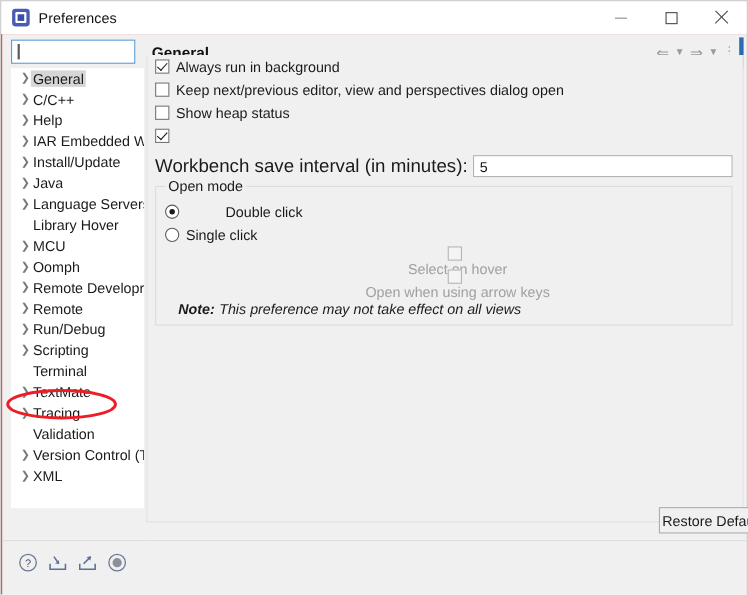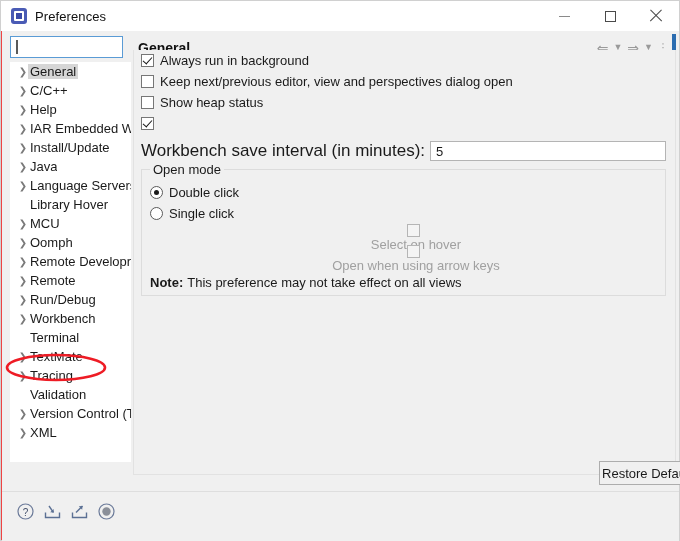--- a/index.html
+++ b/index.html
@@ -156,32 +156,32 @@
   }
 
   #open-mode-group{
     margin:8px 9px 0 7px;border:1px solid #dcdcdc;padding:0 0 5px 0;position:relative;
   }
   #open-mode-legend{
     position:absolute;left:8px;top:-8px;background:#f0f0f0;padding:0 3px;
     font-size:13px;color:#1a1a1a;
   }
   .radio-row{display:flex;align-items:center;height:21px;margin-left:8px;}
-  .radio-row:first-of-type{margin-top:12px;}
+  .radio-row:first-of-type{margin-top:12px;gap:36px;}
   .rbox{
     width:13px;height:13px;border:1px solid #5a5a5a;border-radius:50%;
     background:#fff;box-sizing:border-box;margin-right:6px;flex:none;position:relative;
   }
   .rbox.on:after{
     content:"";position:absolute;left:3px;top:3px;width:5px;height:5px;
     border-radius:50%;background:#1a1a1a;
   }
   .sub-chk{margin-left:25px;flex-direction:column;}
   #note-row{
-    margin-left:8px;margin-top:4px;font-size:13px;height:20px;display:flex;align-items:flex-end;
+    margin-left:20px;margin-top:4px;font-size:13px;height:20px;display:flex;align-items:center;font-style:italic;
   }
   #note-label{font-weight:bold;margin-right:4px;}
 
   
   #btn-row-inner{
     position:absolute;left:466px;top:427px;width:208px;height:24px;
     display:flex;gap:6px;
   }
   .btn{
     height:24px;background:#f0f0f0;border:1px solid #adadad;box-sizing:border-box;
@@ -289,21 +289,21 @@
           <div class="tree-row">
             <span class="arrow">❯</span>
             <span class="lbl">Remote</span>
           </div>
           <div class="tree-row">
             <span class="arrow">❯</span>
             <span class="lbl">Run/Debug</span>
           </div>
           <div class="tree-row">
             <span class="arrow">❯</span>
-            <span class="lbl">Workbench</span>
+            <span class="lbl">Scripting</span>
           </div>
           <div class="tree-row">
             <span class="arrow"></span>
             <span class="lbl">Terminal</span>
           </div>
           <div class="tree-row">
             <span class="arrow">❯</span>
             <span class="lbl">TextMate</span>
           </div>
           <div class="tree-row">

